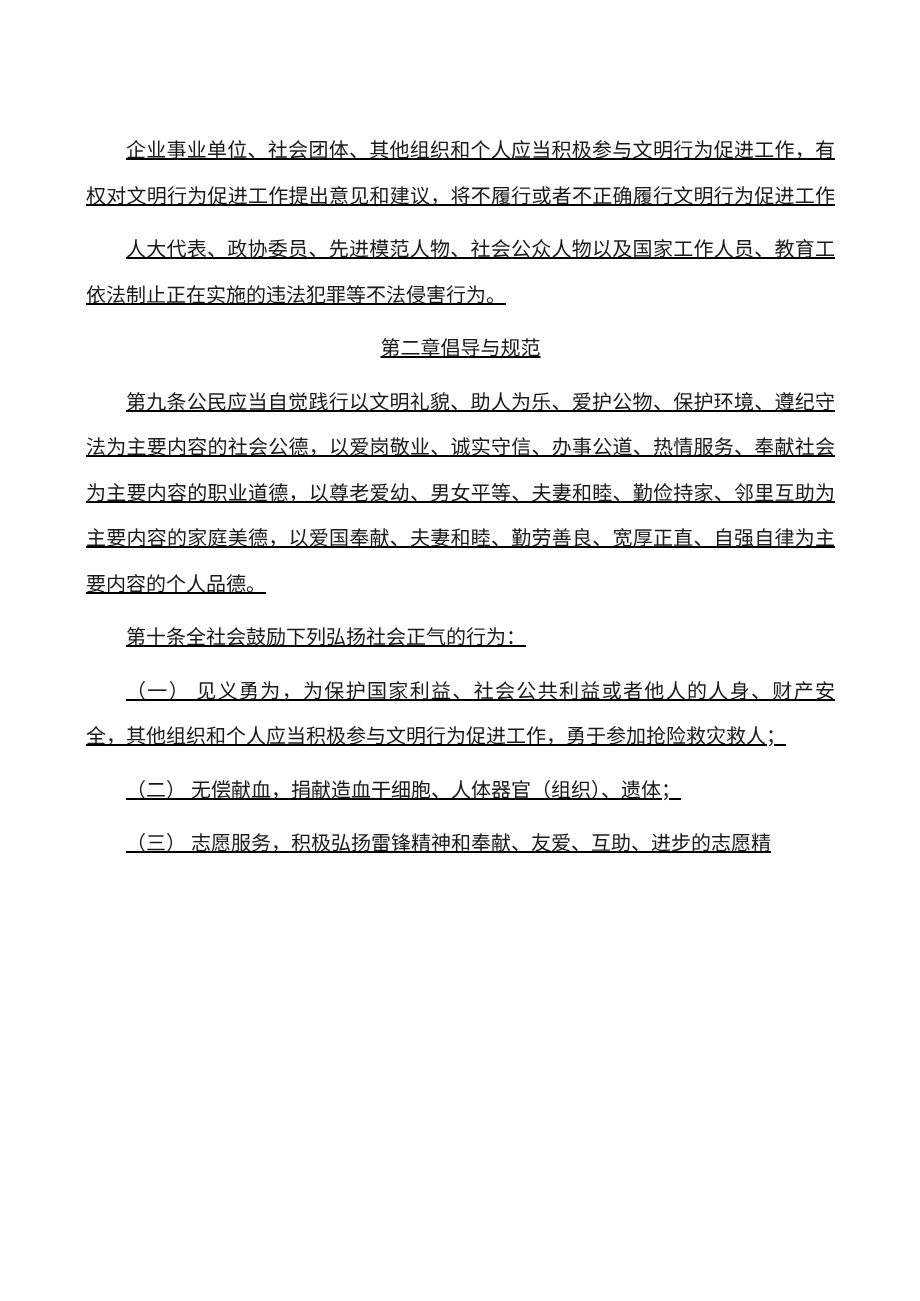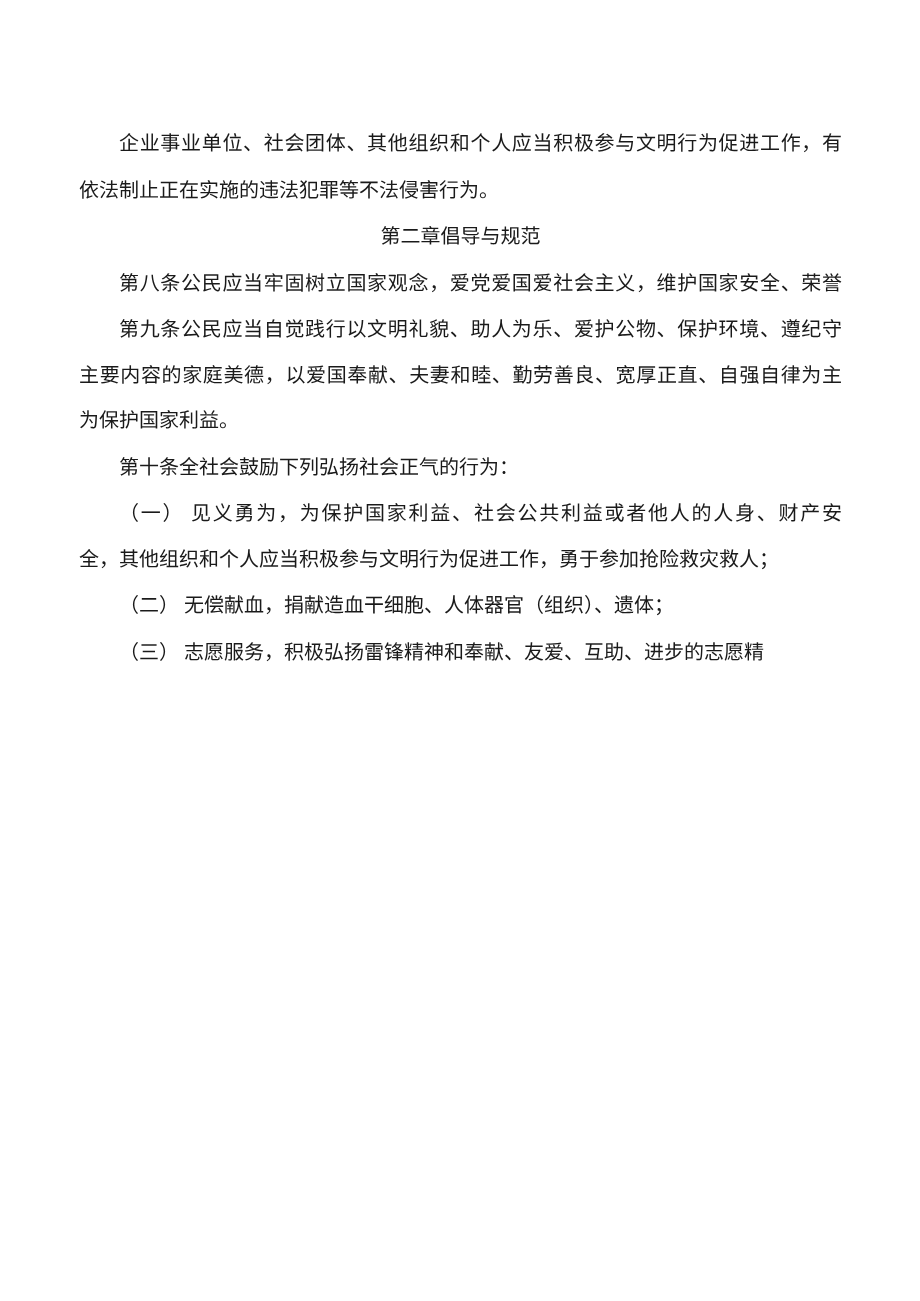--- a/index.html
+++ b/index.html
@@ -9,21 +9,21 @@
     height: 1301px;
     background: #ffffff;
     overflow: hidden;
     font-family: "Liberation Serif", "DejaVu Serif", serif;
   }
   .content {
     box-sizing: content-box;
     padding: 120px 77px 0 78px;
     width: 765px;
   }
-  p.block { margin: 1px; padding: 0; }
+  p.block { margin: 8px; padding: 0; text-decoration: underline; }
   .ln {
     display: block;
     height: 45.5px;
     line-height: 45.5px;
     font-size: 20px;
     color: #1a1a1a;
     text-align: justify;
     letter-spacing: 0;
   }
   
@@ -43,38 +43,41 @@
   .b8 { margin-top: 24px; }
 </style>
 </head>
 <body>
 
 <div class="page">
   <div class="content">
 
     <p class="block b0">
       <span class="ln fi j">企业事业单位、社会团体、其他组织和个人应当积极参与文明行为促进工作，有</span>
+      <span class="ln j">权对文明行为促进工作提出意见和建议，将不履行或者不正确履行文明行为促进工作</span>
     </p>
 
     <p class="block b1">
+      <span class="ln fi j">人大代表、政协委员、先进模范人物、社会公众人物以及国家工作人员、教育工</span>
       <span class="ln">依法制止正在实施的违法犯罪等不法侵害行为。</span>
     </p>
 
     <p class="block b2">
       <span class="ln center">第二章倡导与规范</span>
     </p>
 
     <p class="block b3">
-      <span class="ln fi j">第八条公民应当牢固树立国家观念，爱党爱国爱社会主义，维护国家安全、荣誉</span>
     </p>
 
     <p class="block b4">
       <span class="ln fi j">第九条公民应当自觉践行以文明礼貌、助人为乐、爱护公物、保护环境、遵纪守</span>
+      <span class="ln j">法为主要内容的社会公德，以爱岗敬业、诚实守信、办事公道、热情服务、奉献社会</span>
+      <span class="ln j">为主要内容的职业道德，以尊老爱幼、男女平等、夫妻和睦、勤俭持家、邻里互助为</span>
       <span class="ln j">主要内容的家庭美德，以爱国奉献、夫妻和睦、勤劳善良、宽厚正直、自强自律为主</span>
-      <span class="ln">为保护国家利益。</span>
+      <span class="ln">要内容的个人品德。</span>
     </p>
 
     <p class="block b5">
       <span class="ln fi">第十条全社会鼓励下列弘扬社会正气的行为：</span>
     </p>
 
     <p class="block b6">
       <span class="ln fi j">（一） 见义勇为，为保护国家利益、社会公共利益或者他人的人身、财产安</span>
       <span class="ln">全，其他组织和个人应当积极参与文明行为促进工作，勇于参加抢险救灾救人；</span>
     </p>

